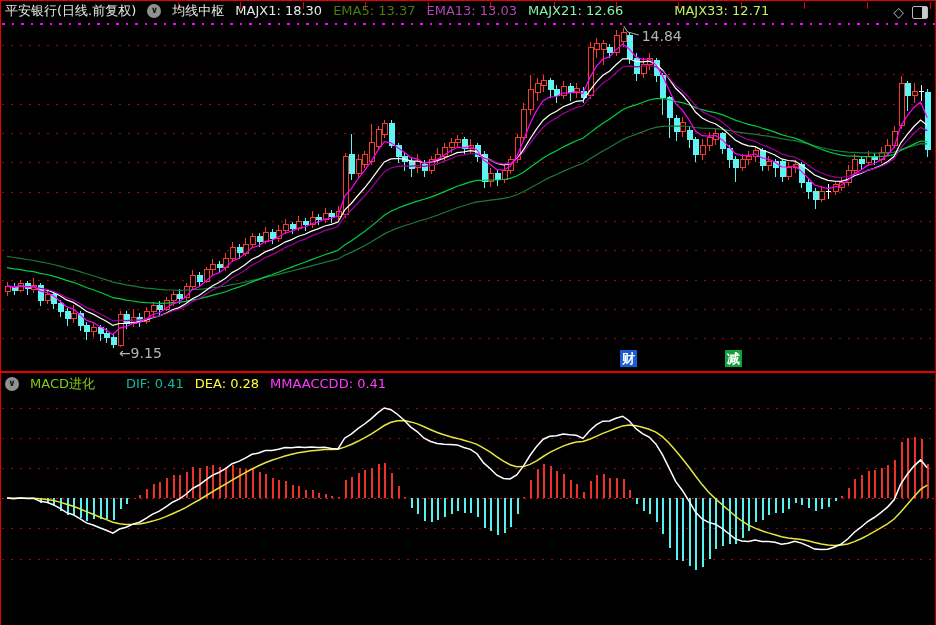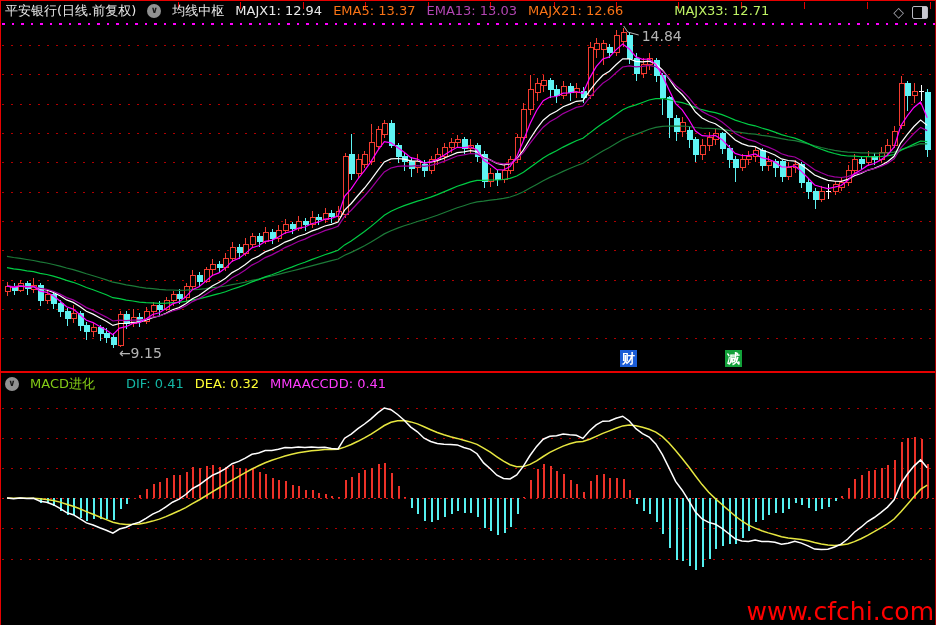--- a/index.html
+++ b/index.html
@@ -10,21 +10,21 @@
   #main-svg{top:0;}
   #macd-svg{top:372px;}
   #separator{position:absolute;top:370px;left:0;width:100%;height:2px;background:#e60000;z-index:3;}
   .hdr{position:absolute;left:4px;z-index:5;display:flex;align-items:center;gap:11px;
        font-size:13px;line-height:15px;white-space:nowrap;}
   #main-hdr{top:2px;}
   #macd-hdr{top:375px;}
   .t-title{color:#e8e8e8;}
   .circle-ico{display:inline-flex;width:14px;height:14px;border-radius:50%;background:#919191;
        color:#161616;font-size:9px;font-weight:bold;align-items:center;justify-content:center;}
-  .hv0{color:#e8e8e8;text-align:right;} .hv1{color:#f97316;text-align:center;} .hv2{color:#b245b2;} .hv3{color:#f97316;} .hv4{color:#bef264;margin-left:40px;}
+  .hv0{color:#e8e8e8;text-align:right;} .hv1{color:#4d7c0f;text-align:center;} .hv2{color:#b245b2;} .hv3{color:#86efac;} .hv4{color:#bef264;margin-left:40px;}
   .mname{color:#84cc16;} .mv0{color:#14b8a6;margin-left:20px;} .mv1{color:#ffff33;} .mv2{color:#ff3cff;}
   #top-icons{position:absolute;top:4px;right:7px;z-index:6;display:flex;align-items:center;gap:8px;}
   #diamond{color:#a8a8b0;font-size:14px;line-height:14px;}
   #panel-ico{position:relative;width:14px;height:11px;border:1px solid #b8b8c0;border-radius:2px;background:#000;}
   #panel-ico span{position:absolute;right:0;top:0;width:5px;height:100%;background:#c8c8d0;}
   .flag{position:absolute;z-index:4;width:17px;height:17px;color:#fff;font-size:13px;line-height:17px;
         text-align:center;font-weight:bold;}
   #watermark{position:absolute;right:1px;bottom:0px;z-index:6;color:#ff0000;font-size:25px;line-height:26px;}
 </style>
 </head>
@@ -509,39 +509,38 @@
         <polyline points="6.0,125.0 12.6,125.2 19.2,125.1 25.9,125.2 32.5,125.3 39.1,125.8 45.7,126.5 52.3,127.6 59.0,129.1 65.6,131.2 72.2,133.3 78.8,135.8 85.4,138.6 92.1,141.3 98.7,144.0 105.3,146.6 111.9,149.3 118.5,150.7 125.2,151.4 131.8,151.3 138.4,150.9 145.0,149.8 151.6,148.1 158.3,146.1 164.9,143.6 171.5,140.7 178.1,137.8 184.7,134.6 191.4,130.7 198.0,127.0 204.6,123.0 211.2,118.9 217.8,115.0 224.5,111.2 231.1,107.1 237.7,103.3 244.3,99.7 250.9,96.0 257.6,92.8 264.2,89.8 270.8,87.3 277.4,85.1 284.0,83.0 290.7,81.3 297.3,79.8 303.9,78.8 310.5,77.8 317.1,77.2 323.8,76.6 330.4,76.4 337.0,76.3 343.6,74.1 350.2,71.5 356.9,68.3 363.5,64.9 370.1,61.1 376.7,56.8 383.3,52.5 390.0,49.3 396.6,47.7 403.2,47.6 409.8,48.9 416.4,50.9 423.1,53.8 429.7,56.7 436.3,59.5 442.9,61.8 449.5,63.8 456.2,65.4 462.8,67.2 469.4,69.1 476.0,71.4 482.6,75.1 489.3,79.2 495.9,83.8 502.5,88.2 509.1,91.7 515.7,93.8 522.4,93.6 529.0,91.4 535.6,87.8 542.2,83.5 548.8,79.4 555.5,76.1 562.1,73.1 568.7,70.8 575.3,69.1 581.9,68.4 588.6,66.3 595.2,63.4 601.8,60.4 608.4,57.9 615.0,55.3 621.7,52.9 628.3,51.9 634.9,52.7 641.5,54.2 648.1,56.2 654.8,59.1 661.4,63.7 668.0,69.9 674.6,77.6 681.2,85.5 687.9,94.0 694.5,103.0 701.1,111.6 707.7,119.2 714.3,125.6 721.0,131.5 727.6,137.3 734.2,143.0 740.8,148.0 747.4,152.1 754.1,155.1 760.7,157.8 767.3,159.9 773.9,161.8 780.5,163.7 787.2,165.0 793.8,165.7 800.4,166.6 807.0,167.8 813.6,169.5 820.3,170.9 826.9,172.0 833.5,172.4 840.1,172.1 846.7,170.9 853.4,168.6 860.0,165.7 866.6,162.3 873.2,158.7 879.8,154.9 886.5,150.8 893.1,146.0 899.7,139.0 906.3,131.5 912.9,123.8 919.6,116.4 926.2,112.1" stroke="#e6e640" stroke-width="1.5"></polyline>
         <polyline points="6.0,125.0 12.6,125.8 19.2,125.0 25.9,125.6 32.5,125.3 39.1,128.2 45.7,129.2 52.3,131.7 59.0,135.4 65.6,139.6 72.2,141.7 78.8,145.7 85.4,149.9 92.1,152.0 98.7,154.7 105.3,157.2 111.9,160.2 118.5,156.0 125.2,154.2 131.8,151.1 138.4,149.2 145.0,145.4 151.6,141.1 158.3,138.2 164.9,133.8 171.5,129.2 178.1,126.2 184.7,121.5 191.4,115.5 198.0,112.0 204.6,107.1 211.2,102.3 217.8,99.5 224.5,95.7 231.1,90.7 237.7,88.4 244.3,85.1 250.9,81.3 257.6,80.0 264.2,77.6 270.8,77.4 277.4,76.2 284.0,74.6 290.7,74.7 297.3,73.9 303.9,74.5 310.5,73.9 317.1,74.6 323.8,74.3 330.4,75.5 337.0,75.9 343.6,65.2 350.2,61.1 356.9,55.7 363.5,51.0 370.1,45.9 376.7,39.9 383.3,35.0 390.0,36.7 396.6,41.5 403.2,47.3 409.8,54.1 416.4,58.8 423.1,65.2 429.7,68.5 436.3,70.5 442.9,71.3 449.5,71.6 456.2,71.9 462.8,74.5 469.4,76.4 476.0,80.7 482.6,89.9 489.3,95.8 495.9,102.2 502.5,105.5 509.1,106.0 515.7,101.9 522.4,93.1 529.0,82.5 535.6,73.4 542.2,66.2 548.8,63.2 555.5,62.7 562.1,61.1 568.7,61.8 575.3,62.3 581.9,65.4 588.6,57.8 595.2,51.9 601.8,48.2 608.4,48.0 615.0,45.2 621.7,43.2 628.3,48.0 634.9,55.7 641.5,60.6 648.1,64.0 654.8,70.9 661.4,81.7 668.0,94.9 674.6,108.4 681.2,117.2 687.9,127.8 694.5,139.1 701.1,146.0 707.7,149.4 714.3,151.2 721.0,155.3 727.6,160.5 734.2,165.9 740.8,167.9 747.4,168.4 754.1,167.0 760.7,168.6 767.3,168.6 773.9,169.3 780.5,171.2 787.2,170.3 793.8,168.3 800.4,170.1 807.0,172.9 813.6,176.1 820.3,176.5 826.9,176.3 833.5,174.0 840.1,171.1 846.7,166.0 853.4,159.2 860.0,154.2 866.6,148.5 873.2,144.5 879.8,139.7 886.5,134.1 893.1,126.8 899.7,111.1 906.3,101.3 912.9,93.1 919.6,86.9 926.2,94.8" stroke="#ffffff" stroke-width="1.5"></polyline>
       </g>
     </svg>
   <div id="separator"></div>
 
   <div class="hdr" id="main-hdr">
     <span class="t-title">平安银行(日线.前复权)</span>
     <span class="circle-ico">∨</span>
     <span class="hv0">均线中枢</span>
-    <span class="hv0">MAJX1: 12.94</span>
+    <span class="hv0">MAJX1: 18.30</span>
     <span class="hv1">EMA5: 13.37</span>
     <span class="hv2">EMA13: 13.03</span>
     <span class="hv3">MAJX21: 12.66</span>
     <span class="hv4">MAJX33: 12.71</span>
   </div>
 
   <div id="top-icons">
     <span id="diamond">◇</span>
     <span id="panel-ico">
         <span></span>
       </span>
   </div>
 
   <div class="hdr" id="macd-hdr">
     <span class="circle-ico">∨</span>
     <span class="mname">MACD进化</span>
     <span class="mv0">DIF: 0.41</span>
-    <span class="mv1">DEA: 0.32</span>
+    <span class="mv1">DEA: 0.28</span>
     <span class="mv2">MMAACCDD: 0.41</span>
   </div>
 
   <div class="flag" style="left: 619px; top: 349px; background: rgb(26, 92, 214);">财</div>
   <div class="flag" style="left: 724px; top: 349px; background: rgb(18, 161, 58);">减</div>
 
-  <div id="watermark">www.cfchi.com</div>
 </div>
 
 </body></html>

